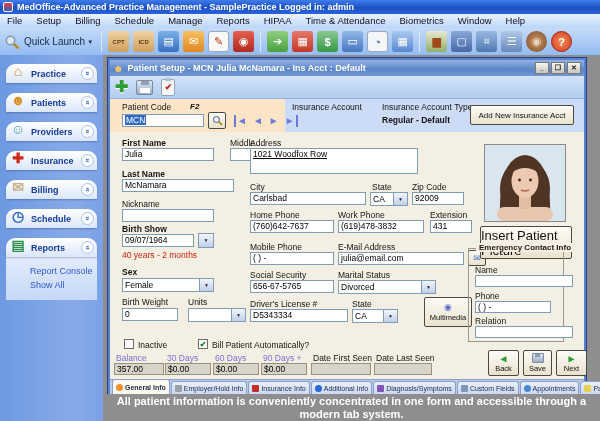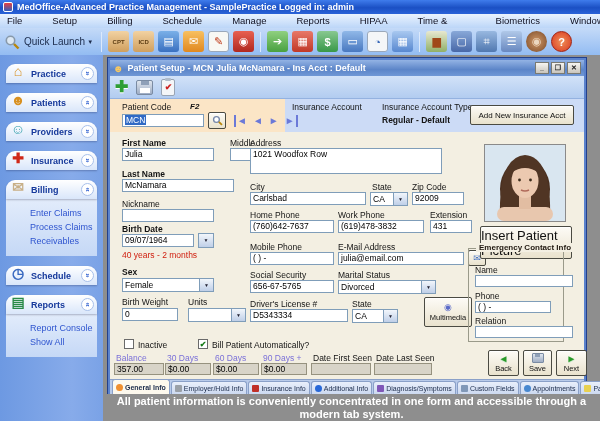--- a/index.html
+++ b/index.html
@@ -8,21 +8,21 @@
 
   
   .titlebar { position:absolute; left:0; top:0; width:600px; height:14px;
     background:linear-gradient(#3f7cec,#1b50c4 55%,#2a63d8); color:#fff; font-weight:bold;
     font-size:9px; line-height:14px; padding-left:17px; white-space:nowrap; }
   .app-ico { position:absolute; left:3px; top:2px; width:10px; height:10px;
     background:linear-gradient(#e84040,#3060c0); border:1px solid #fff; border-radius:2px; }
 
   
   .menubar { position:absolute; left:0; top:14px; width:600px; height:14px;
-    background:linear-gradient(#eaf3fe,#bcd6f8); display:flex; align-items:flex-start;gap:16px; }
+    background:linear-gradient(#eaf3fe,#bcd6f8); display:flex; align-items:flex-start; }
   .menubar span { font-size:9.5px; color:#101020; padding:0 7px; line-height:14px; }
 
   
   .toolbar { position:absolute; left:0; top:28px; width:600px; height:27px;
     background:linear-gradient(#c4daf8,#93bcf2); display:flex; align-items:center; padding-left:4px; }
   .ql-label { font-size:10px; color:#1a2a4a; margin:0 2px 0 4px; }
   .ql-dd { font-size:6px; color:#1a2a4a; margin-right:4px; }
   .tb-sep { width:1px; height:20px; background:#7fa4da; border-right:1px solid #dce9fb; margin:0 4px; }
   .tb-ico { width:21px; height:21px; border-radius:3px; display:flex; align-items:center; justify-content:center;
     font-size:11px; color:#fff; margin:0 2px; flex:none; }
@@ -238,25 +238,20 @@
     </div>
   </div>
   <div class="sec">
     <div class="sec-h">
       <span class="sec-ico ic-env">✉</span>
       <span>Billing</span>
       <span class="chev chev-up">
           <i>»</i>
         </span>
     </div>
-    <div class="sec-items">
-      <div>Enter Claims</div>
-      <div>Process Claims</div>
-      <div>Receivables</div>
-    </div>
   </div>
   <div class="sec">
     <div class="sec-h">
       <span class="sec-ico ic-clock">◷</span>
       <span>Schedule</span>
       <span class="chev chev-down">
           <i>»</i>
         </span>
     </div>
   </div>
@@ -321,35 +316,35 @@
   <div class="tb" style="left:12px;top:88px;width:92px;">Julia</div>
   <span class="fl" style="left:120px;top:78px;">Middle</span>
   <div class="tb" style="left:120px;top:88px;width:26px;"></div>
 
   <span class="fl bl" style="left:12px;top:109px;">Last Name</span>
   <div class="tb" style="left:12px;top:119px;width:112px;">McNamara</div>
 
   <span class="fl" style="left:12px;top:139px;">Nickname</span>
   <div class="tb" style="left:12px;top:149px;width:92px;"></div>
 
-  <span class="fl bl" style="left:12px;top:164px;">Birth Date</span>
+  <span class="fl bl" style="left:12px;top:164px;">Birth Show</span>
   <div class="tb" style="left:12px;top:174px;width:72px;">09/07/1964</div>
   <span class="ddbtn" style="left:88px;top:173px;">▼</span>
   <span class="fl red" style="left:12px;top:190px;">40 years - 2 months</span>
 
   <span class="fl bl" style="left:12px;top:207px;">Sex</span>
   <div class="combo" style="left:12px;top:218px;width:92px;">Female</div>
 
   <span class="fl" style="left:12px;top:237px;">Birth Weight</span>
   <div class="tb" style="left:12px;top:248px;width:56px;">0</div>
   <span class="fl" style="left:78px;top:237px;">Units</span>
   <div class="combo" style="left:78px;top:248px;width:58px;"></div>
 
   <span class="fl" style="left:140px;top:78px;">Address</span>
-  <div class="tb" style="left:140px;top:88px;width:192px;height:26px;">1021 Woodfox Row</div>
+  <div class="tb" style="left:140px;top:88px;width:168px;height:26px;text-decoration:underline;">1021 Woodfox Row</div>
 
   <span class="fl" style="left:140px;top:122px;">City</span>
   <div class="tb" style="left:140px;top:132px;width:116px;">Carlsbad</div>
   <span class="fl" style="left:262px;top:122px;">State</span>
   <div class="combo" style="left:260px;top:132px;width:38px;">CA</div>
   <span class="fl" style="left:302px;top:122px;">Zip Code</span>
   <div class="tb" style="left:302px;top:132px;width:52px;">92009</div>
 
   <span class="fl" style="left:140px;top:150px;">Home Phone</span>
   <div class="tb" style="left:140px;top:160px;width:84px;">(760)642-7637</div>

